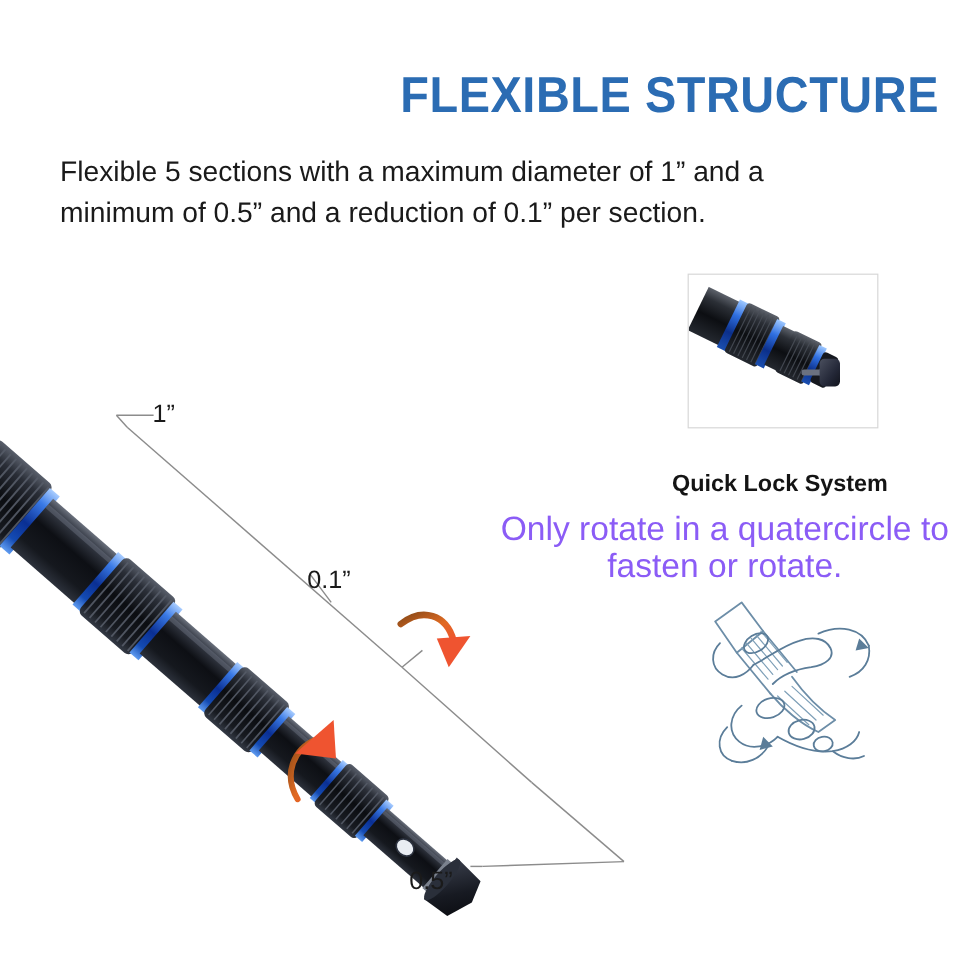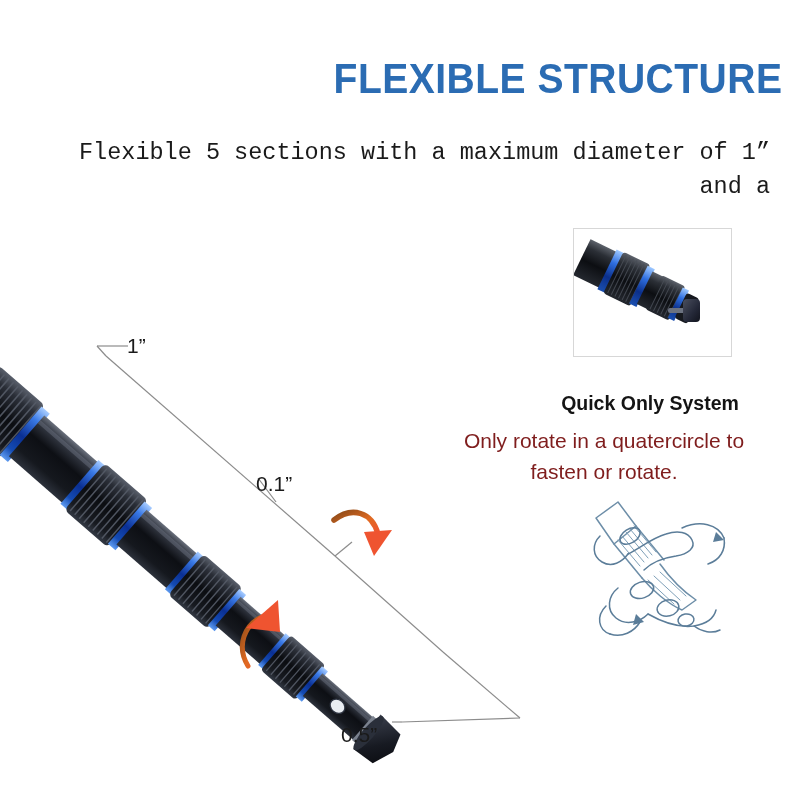--- a/index.html
+++ b/index.html
@@ -29,27 +29,26 @@
     font-size: 42px;
     letter-spacing: 0.5px;
     color: #2b6cb3;
     transform: scaleX(0.93);
     transform-origin: right center;
     white-space: nowrap;
   }
   #subtitle {
     position: absolute;
     left: 50px;
-    top: 136px;
+    top: 126px;
     width: 720px;
-    text-align: right;
+    text-align: left;
     font-size: 23.5px;
     line-height: 34px;
     color: #1a1a1a;
-    font-family: Liberation Mono, monospace;
   }
   #subtitle .l2 { display: block; }
 
   
   #photo-frame {
     position: absolute;
     left: 573px;
     top: 228px;
     width: 157px;
     height: 127px;
@@ -69,23 +68,23 @@
     font-size: 19.5px;
     font-weight: bold;
     color: #141414;
   }
   #qls-body {
     position: absolute;
     left: 408px;
     top: 425px;
     width: 392px;
     text-align: center;
-    font-size: 21px;
+    font-size: 28px;
     line-height: 31px;
-    color: #7f1d1d;
+    color: #8b5cf6;
   }
   #qls-body .l2 { display: block; }
 
   
   #hand-illustration {
     position: absolute;
     left: 556px;
     top: 492px;
     width: 190px;
     height: 160px;
@@ -113,20 +112,21 @@
 </style>
 </head>
 <body>
 
 <div id="page">
 
   <div id="title">FLEXIBLE STRUCTURE</div>
 
   <div id="subtitle">
     <span>Flexible 5 sections with a maximum diameter of 1” and a</span>
+    <span class="l2">minimum of 0.5” and a reduction of 0.1” per section.</span>
   </div>
 
   <div id="photo-frame">
     <svg width="155" height="125" viewBox="0 0 155 125">
       <defs>
         <linearGradient id="tubeG" x1="0" y1="0" x2="0" y2="1">
           <stop offset="0%" stop-color="#5d626b"></stop>
           <stop offset="22%" stop-color="#2b2f36"></stop>
           <stop offset="55%" stop-color="#0c0e12"></stop>
           <stop offset="100%" stop-color="#24282f"></stop>
@@ -185,21 +185,21 @@
         <circle cx="121" cy="54" r="3" fill="#2c2f36"></circle>
       </g>
 
       <g transform="translate(94,74)">
         <rect x="0" y="5" width="17" height="5" rx="2" fill="#6b7280"></rect>
         <rect x="15" y="-4" width="17" height="23" rx="4" fill="url(#capG)"></rect>
       </g>
     </svg>
   </div>
 
-  <div id="qls-heading">Quick Only System</div>
+  <div id="qls-heading">Quick Lock System</div>
 
   <div id="qls-body">
     <span>Only rotate in a quatercircle to</span>
     <span class="l2">fasten or rotate.</span>
   </div>
 
   <div id="hand-illustration">
     <svg width="190" height="160" viewBox="0 0 190 160" fill="none" stroke="#5b7d99" stroke-width="1.5" stroke-linecap="round" stroke-linejoin="round">
 
       <path d="M40 26 L62 10 L80 34 L58 52 Z" stroke="#6d8ea8"></path>

